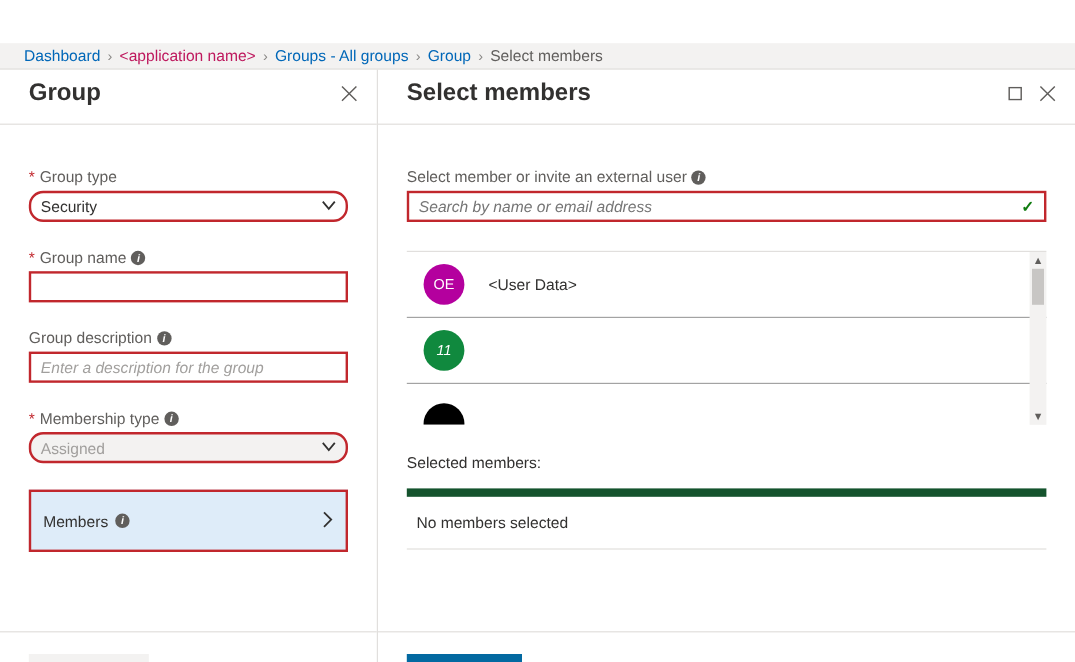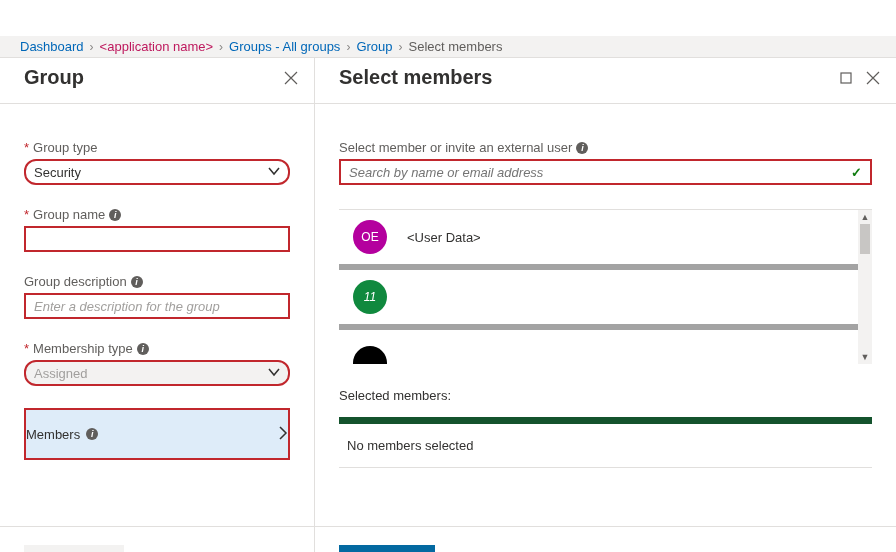--- a/index.html
+++ b/index.html
@@ -93,21 +93,21 @@
     font-family: inherit; font-size: 13px; background: transparent;
   }
   .control input::placeholder { color: #a19f9d; font-style: italic; }
   .members-row {
     border: 2px solid #c1272d;
     background: #deecf9;
     height: 52px;
     display: flex;
     align-items: center;
     justify-content: space-between;
-    padding: 0 0;
+    padding: 0 10px;
     cursor: pointer;
   }
   .members-row .lbl { display: flex; align-items: center; gap: 6px; color: #323130; }
   .chevron-right svg { width: 10px; height: 14px; }
 
   
   .panel-footer {
     border-top: 1px solid #e1dfdd;
     padding: 18px 24px;
     height: 62px;
@@ -136,21 +136,21 @@
   }
   .search-wrap .check { color: #107c10; font-weight: bold; }
 
   .member-list {
     position: relative;
     border-top: 1px solid #e1dfdd;
   }
   .member-row {
     display: flex; align-items: center; gap: 20px;
     padding: 10px 4px;
-    border-bottom: 6px solid #a3a3a3;
+    border-bottom: 1px solid #a3a3a3;
     cursor: pointer;
   }
   .member-row:last-child { border-bottom: 1px solid #e1dfdd; }
   .avatar {
     width: 34px; height: 34px; border-radius: 50%;
     display: flex; align-items: center; justify-content: center;
     color: #fff; font-size: 12px;
     margin-left: 10px;
   }
   .av-magenta { background: #b4009e; }

